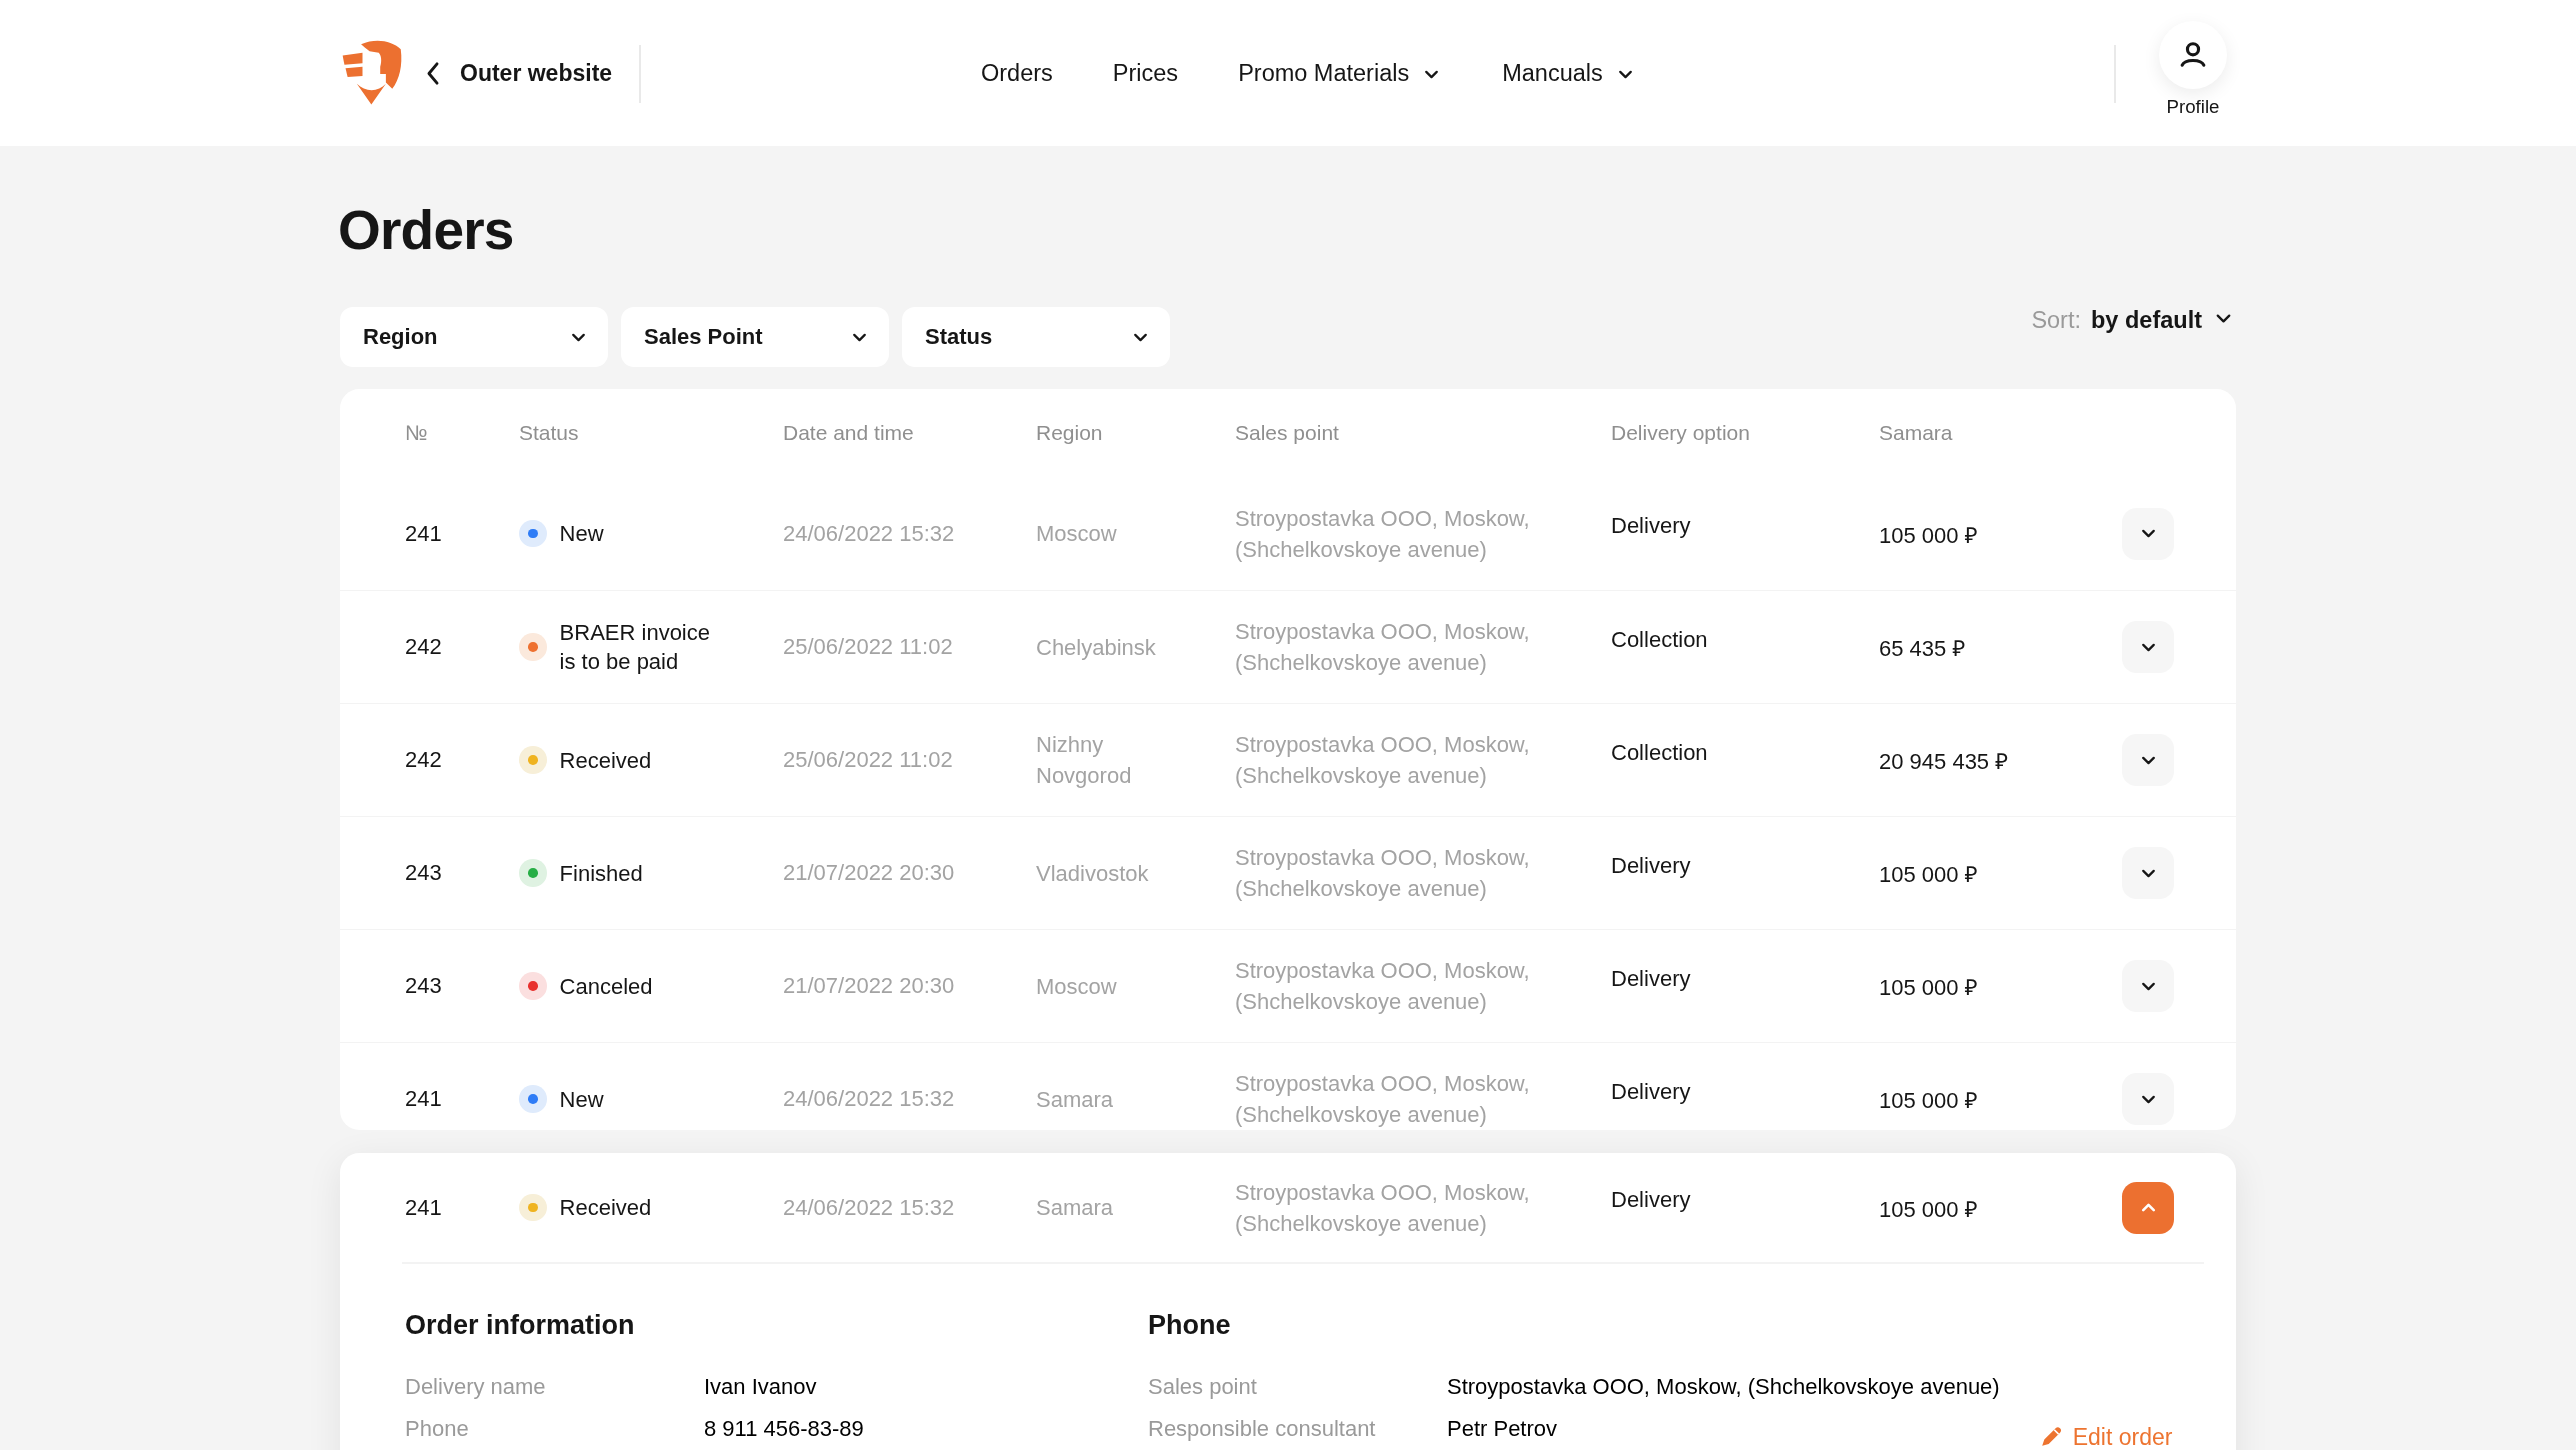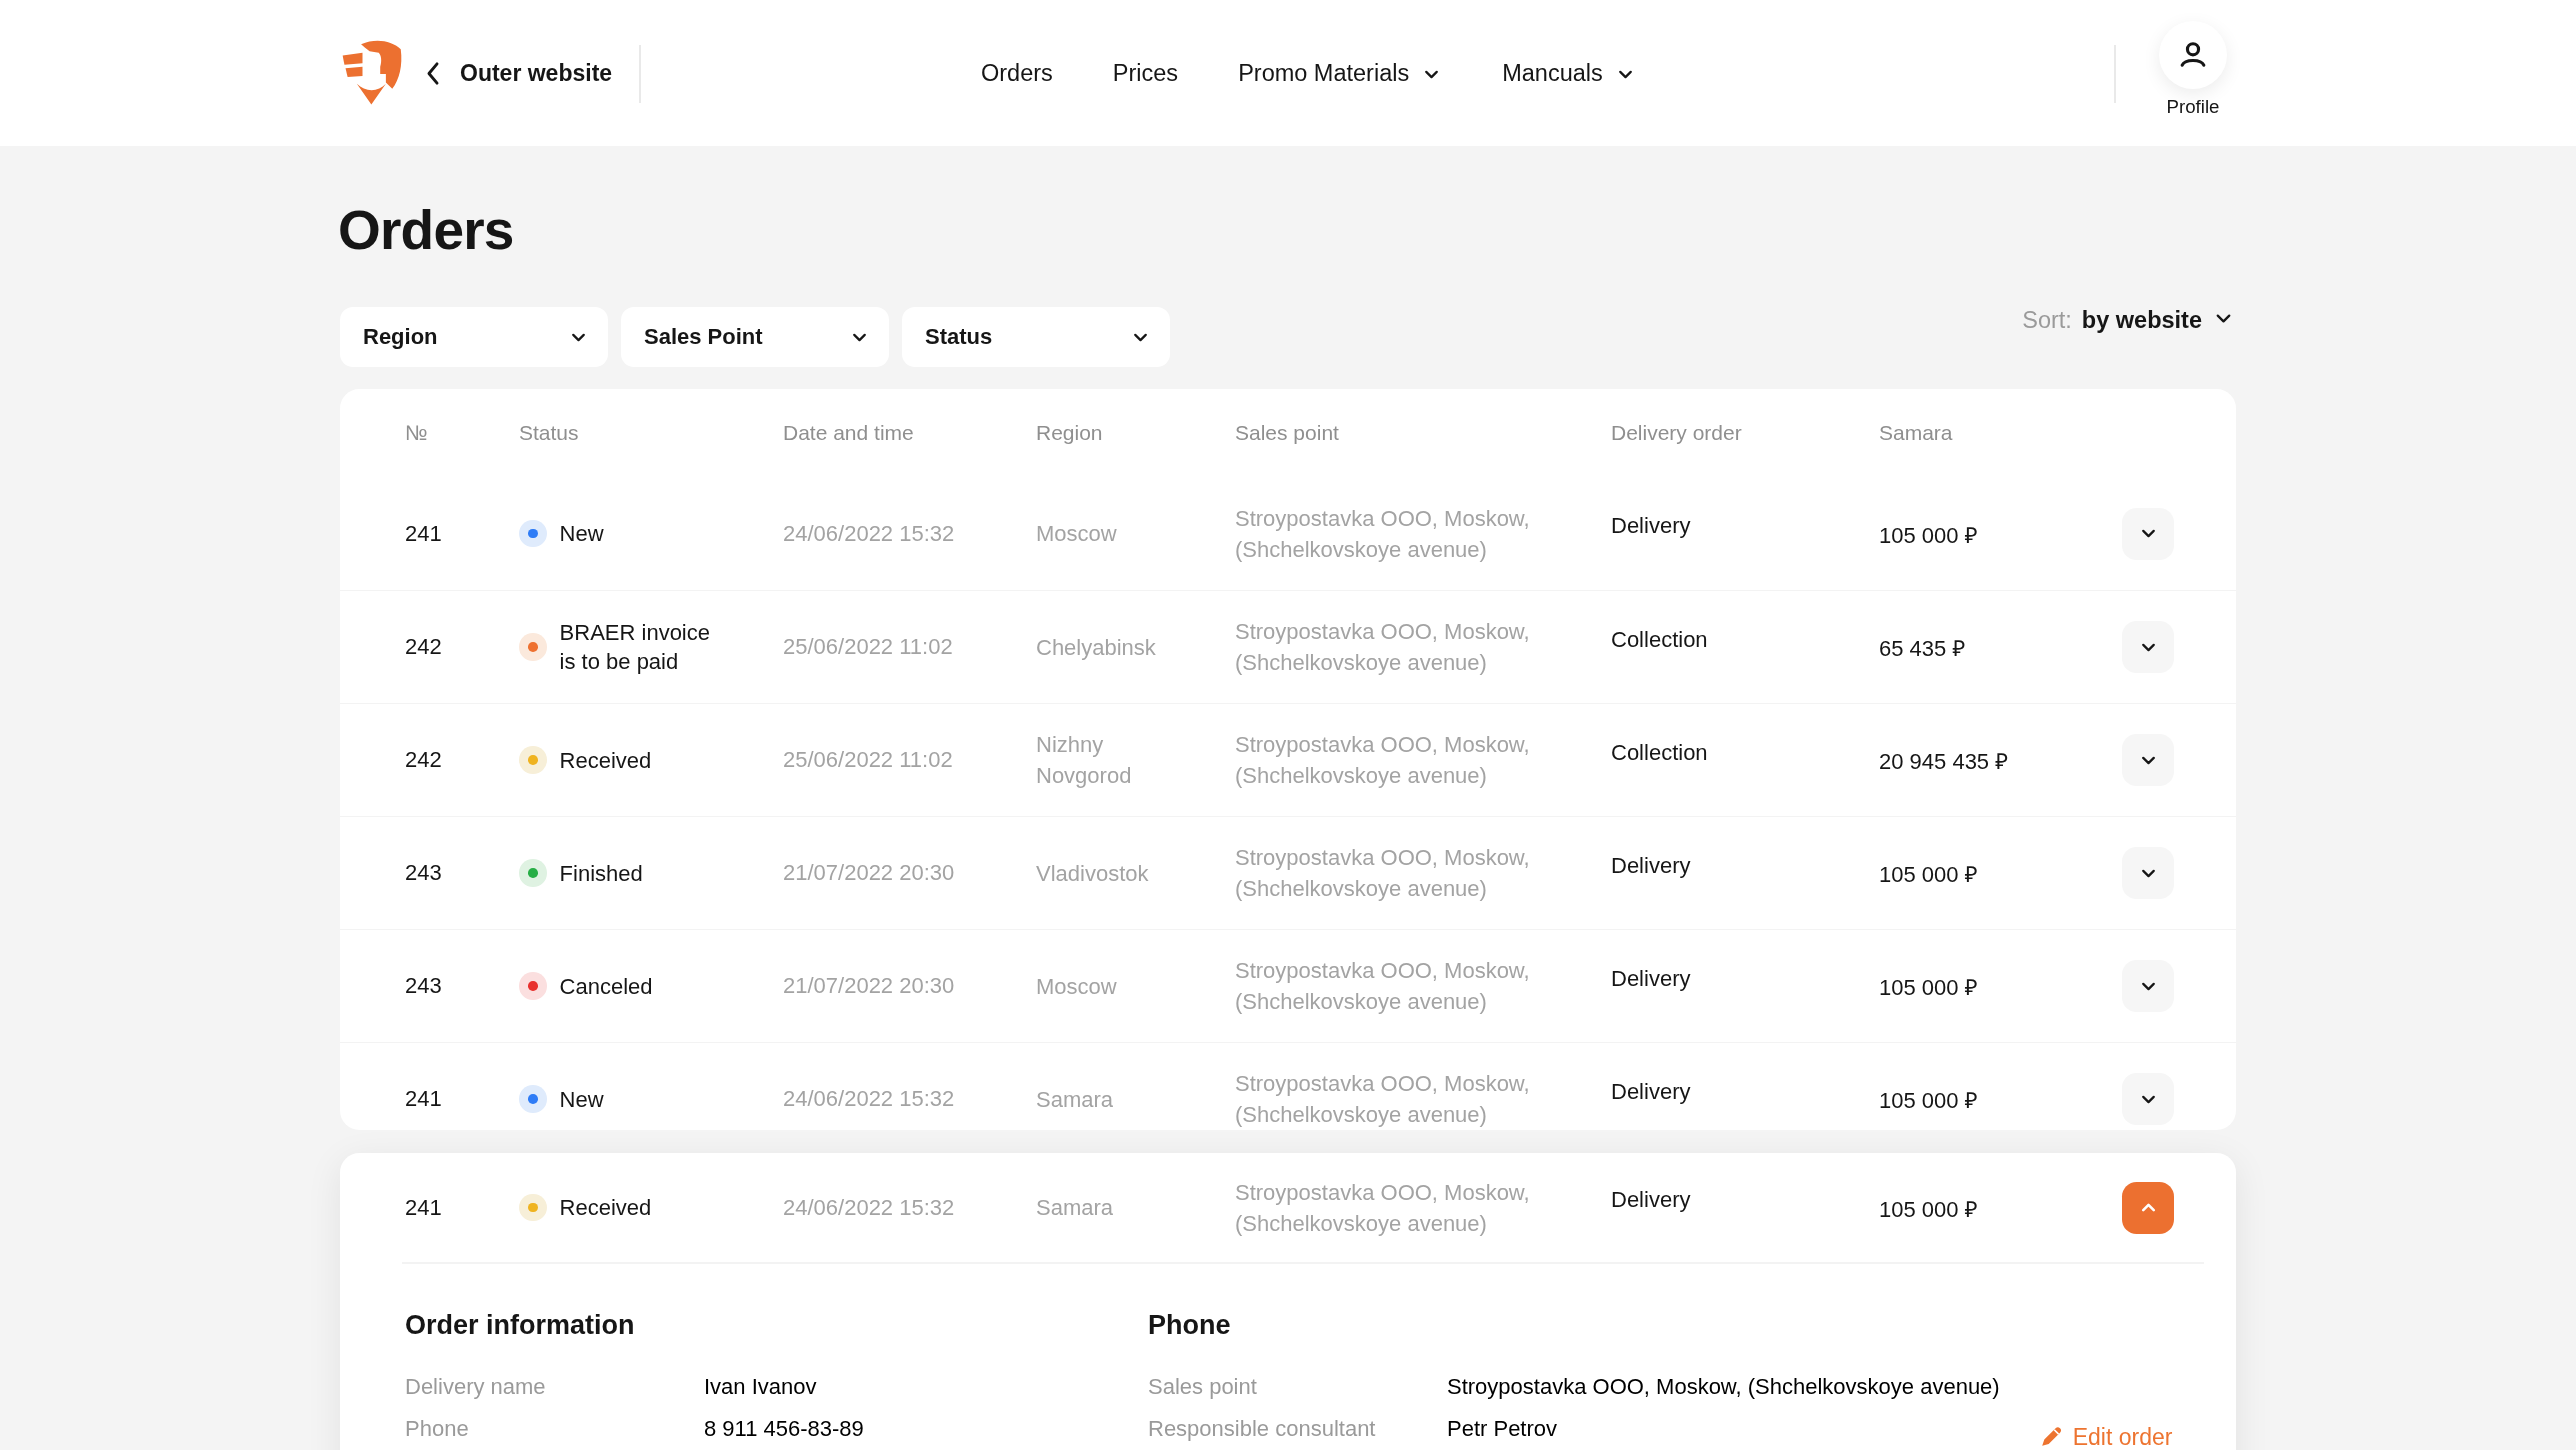--- a/index.html
+++ b/index.html
@@ -142,36 +142,36 @@
       <span style="display: flex;">
         <svg width="21" height="21" viewBox="0 0 24 24" fill="none" stroke="currentColor" stroke-width="2.6" stroke-linecap="round" stroke-linejoin="round">
           <polyline points="6 9 12 15 18 9"></polyline>
         </svg>
       </span>
     </button>
   </div>
 
 <div class="sort">
   <span class="sort-prefix">Sort:</span>
-  <span class="sort-value">by website</span>
+  <span class="sort-value">by default</span>
   <span style="display:flex">
     <svg width="23" height="23" viewBox="0 0 24 24" fill="none" stroke="#161616" stroke-width="2.4" stroke-linecap="round" stroke-linejoin="round">
         <polyline points="6 9 12 15 18 9"></polyline>
       </svg>
   </span>
 </div>
 
 <section class="table-card">
   <div class="grid thead" id="thead">
       <div>№</div>
       <div>Status</div>
       <div>Date and time</div>
       <div>Region</div>
       <div>Sales point</div>
-      <div>Delivery order</div>
+      <div>Delivery option</div>
       <div>Samara</div>
     </div>
   <div id="rows">
       <div class="grid row">
         <div class="cell-num">241</div>
         <div class="cell-status">
           <span class="halo" style="background: rgb(223, 235, 252);">
             <span class="dot" style="background: rgb(46, 124, 246);"></span>
           </span>
           <span class="status-label">New</span>

